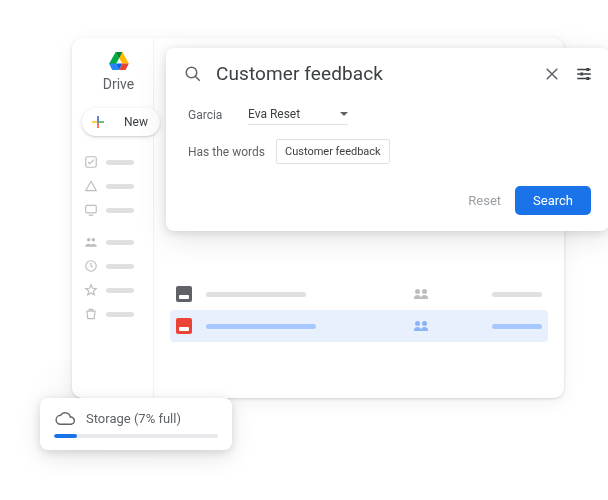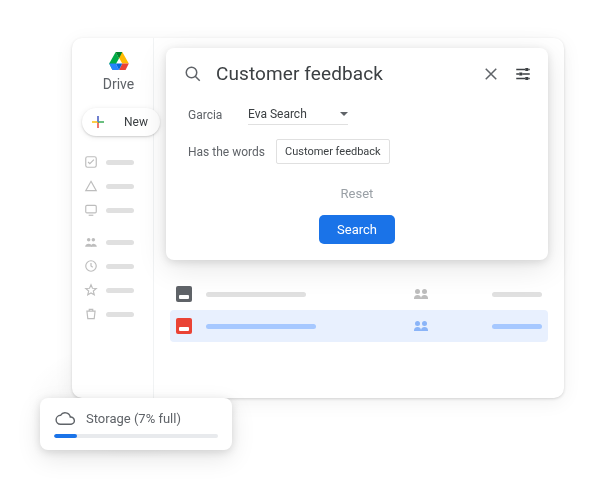--- a/index.html
+++ b/index.html
@@ -95,21 +95,21 @@
 .people-ic.gray::before, .people-ic.gray::after, .people-ic.gray .h1, .people-ic.gray .h2 { background: #bdbdbd; }
 .people-ic.blue::before, .people-ic.blue::after, .people-ic.blue .h1, .people-ic.blue .h2 { background: #8ab4f8; }
 .row-ph.tail { margin-left: 0; }
 .row-ph.tail.g { background: #e0e0e0; width: 50px; }
 .row-ph.tail.bl { background: #a6c8ff; width: 50px; }
 
 .search-panel {
   position: absolute;
   top: 48px;
   left: 166px;
-  width: 382px;
+  width: 443px;
   background: #fff;
   border-radius: 8px;
   box-shadow: 0 2px 8px rgba(0,0,0,0.12), 0 8px 30px rgba(0,0,0,0.10);
   z-index: 5;
 }
 
 .search-bar {
   display: flex;
   align-items: center;
   padding: 14px 16px 10px 18px;
@@ -132,21 +132,20 @@
   justify-content: space-between; cursor: pointer;
 }
 .caret { width: 0; height: 0; border-left: 4px solid transparent; border-right: 4px solid transparent; border-top: 4px solid #5f6368; margin-left: 20px; }
 .words-input {
   font-size: 11px; color: #3c4043; padding: 5px 8px; border: 1px solid #e0e0e0; border-radius: 2px;
 }
 
 .panel-actions {
   display: flex; justify-content: flex-end; align-items: center; gap: 14px;
   padding: 4px 18px 16px 18px;
-  flex-direction: column;
 }
 .btn-reset { font-size: 13px; color: #9aa0a6; cursor: pointer; }
 .btn-search {
   font-size: 13px; color: #fff; background: #1a73e8; padding: 7px 18px;
   border-radius: 5px; cursor: pointer;
 }
 
 .storage-card {
   position: absolute;
   top: 398px;
@@ -294,21 +293,21 @@
       <rect x="15" y="4" width="4" height="4" fill="#3c4043"></rect>
       <rect x="7" y="10" width="4" height="4" fill="#3c4043"></rect>
       <rect x="15" y="16" width="4" height="4" fill="#3c4043"></rect>
     </svg>
   </div>
 
   <div class="filters">
     <div class="filter-row">
       <div class="filter-label">Garcia</div>
       <div class="filter-value">
-        <span>Eva Search</span>
+        <span>Eva Reset</span>
         <span class="caret"></span>
       </div>
     </div>
     <div class="filter-row">
       <div class="filter-label" style="width:88px">Has the words</div>
       <div class="words-input">Customer feedback</div>
     </div>
   </div>
 
   <div class="panel-actions">

